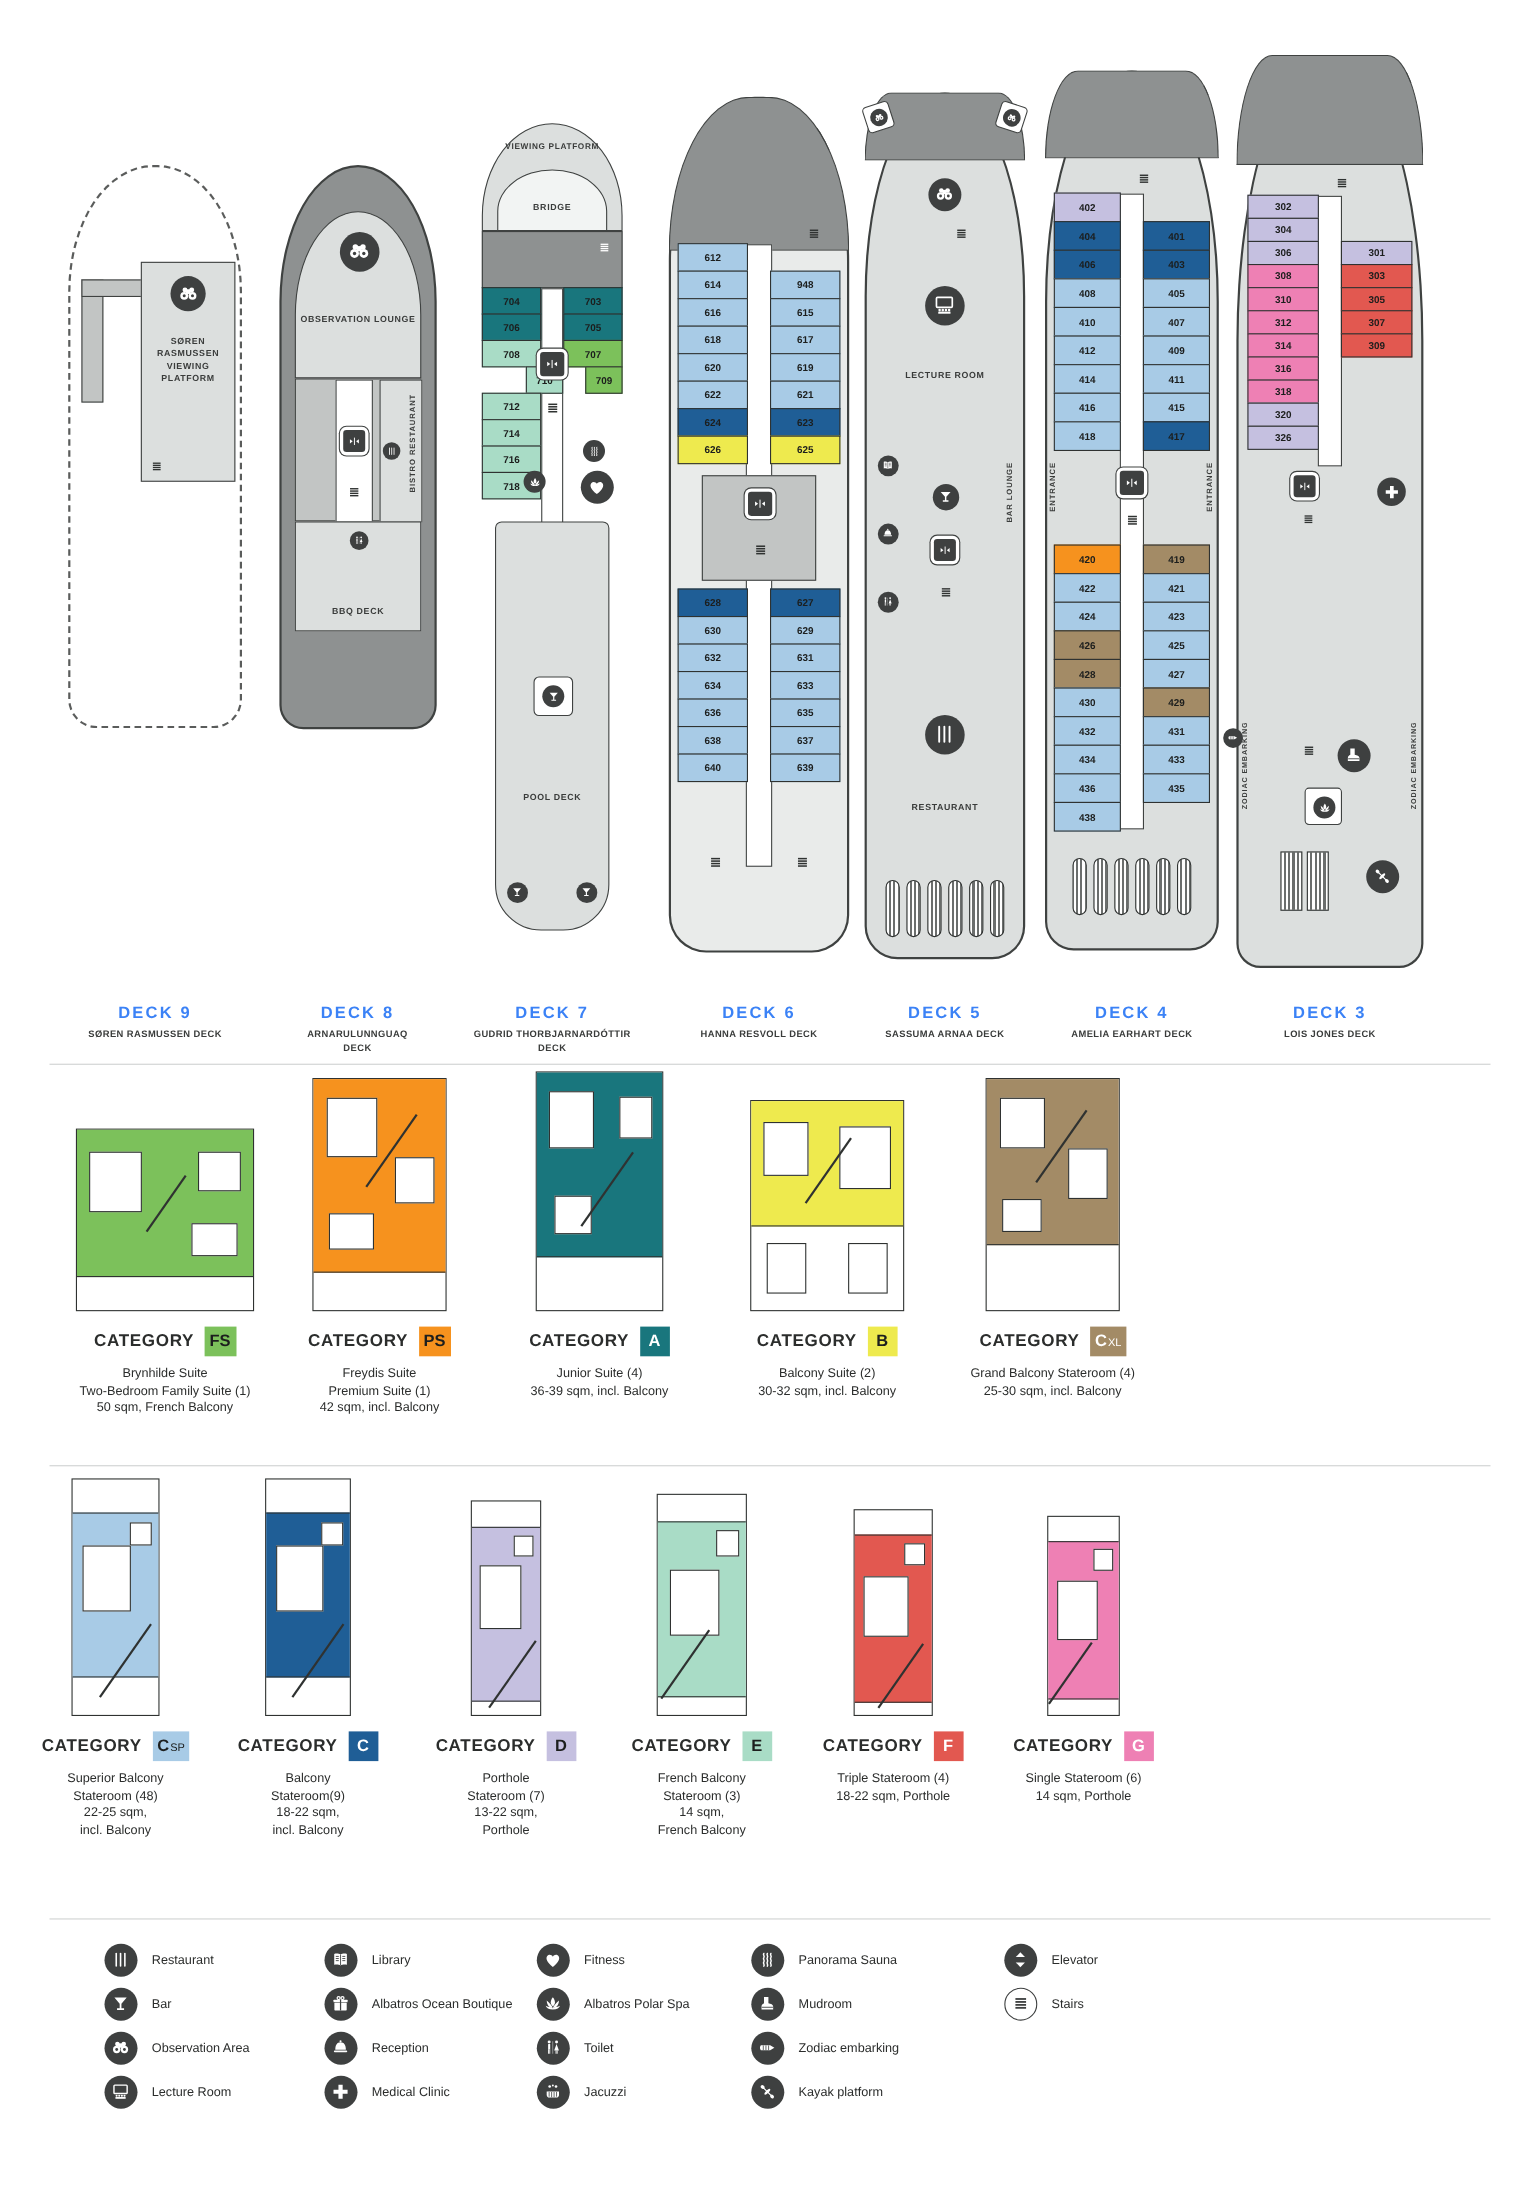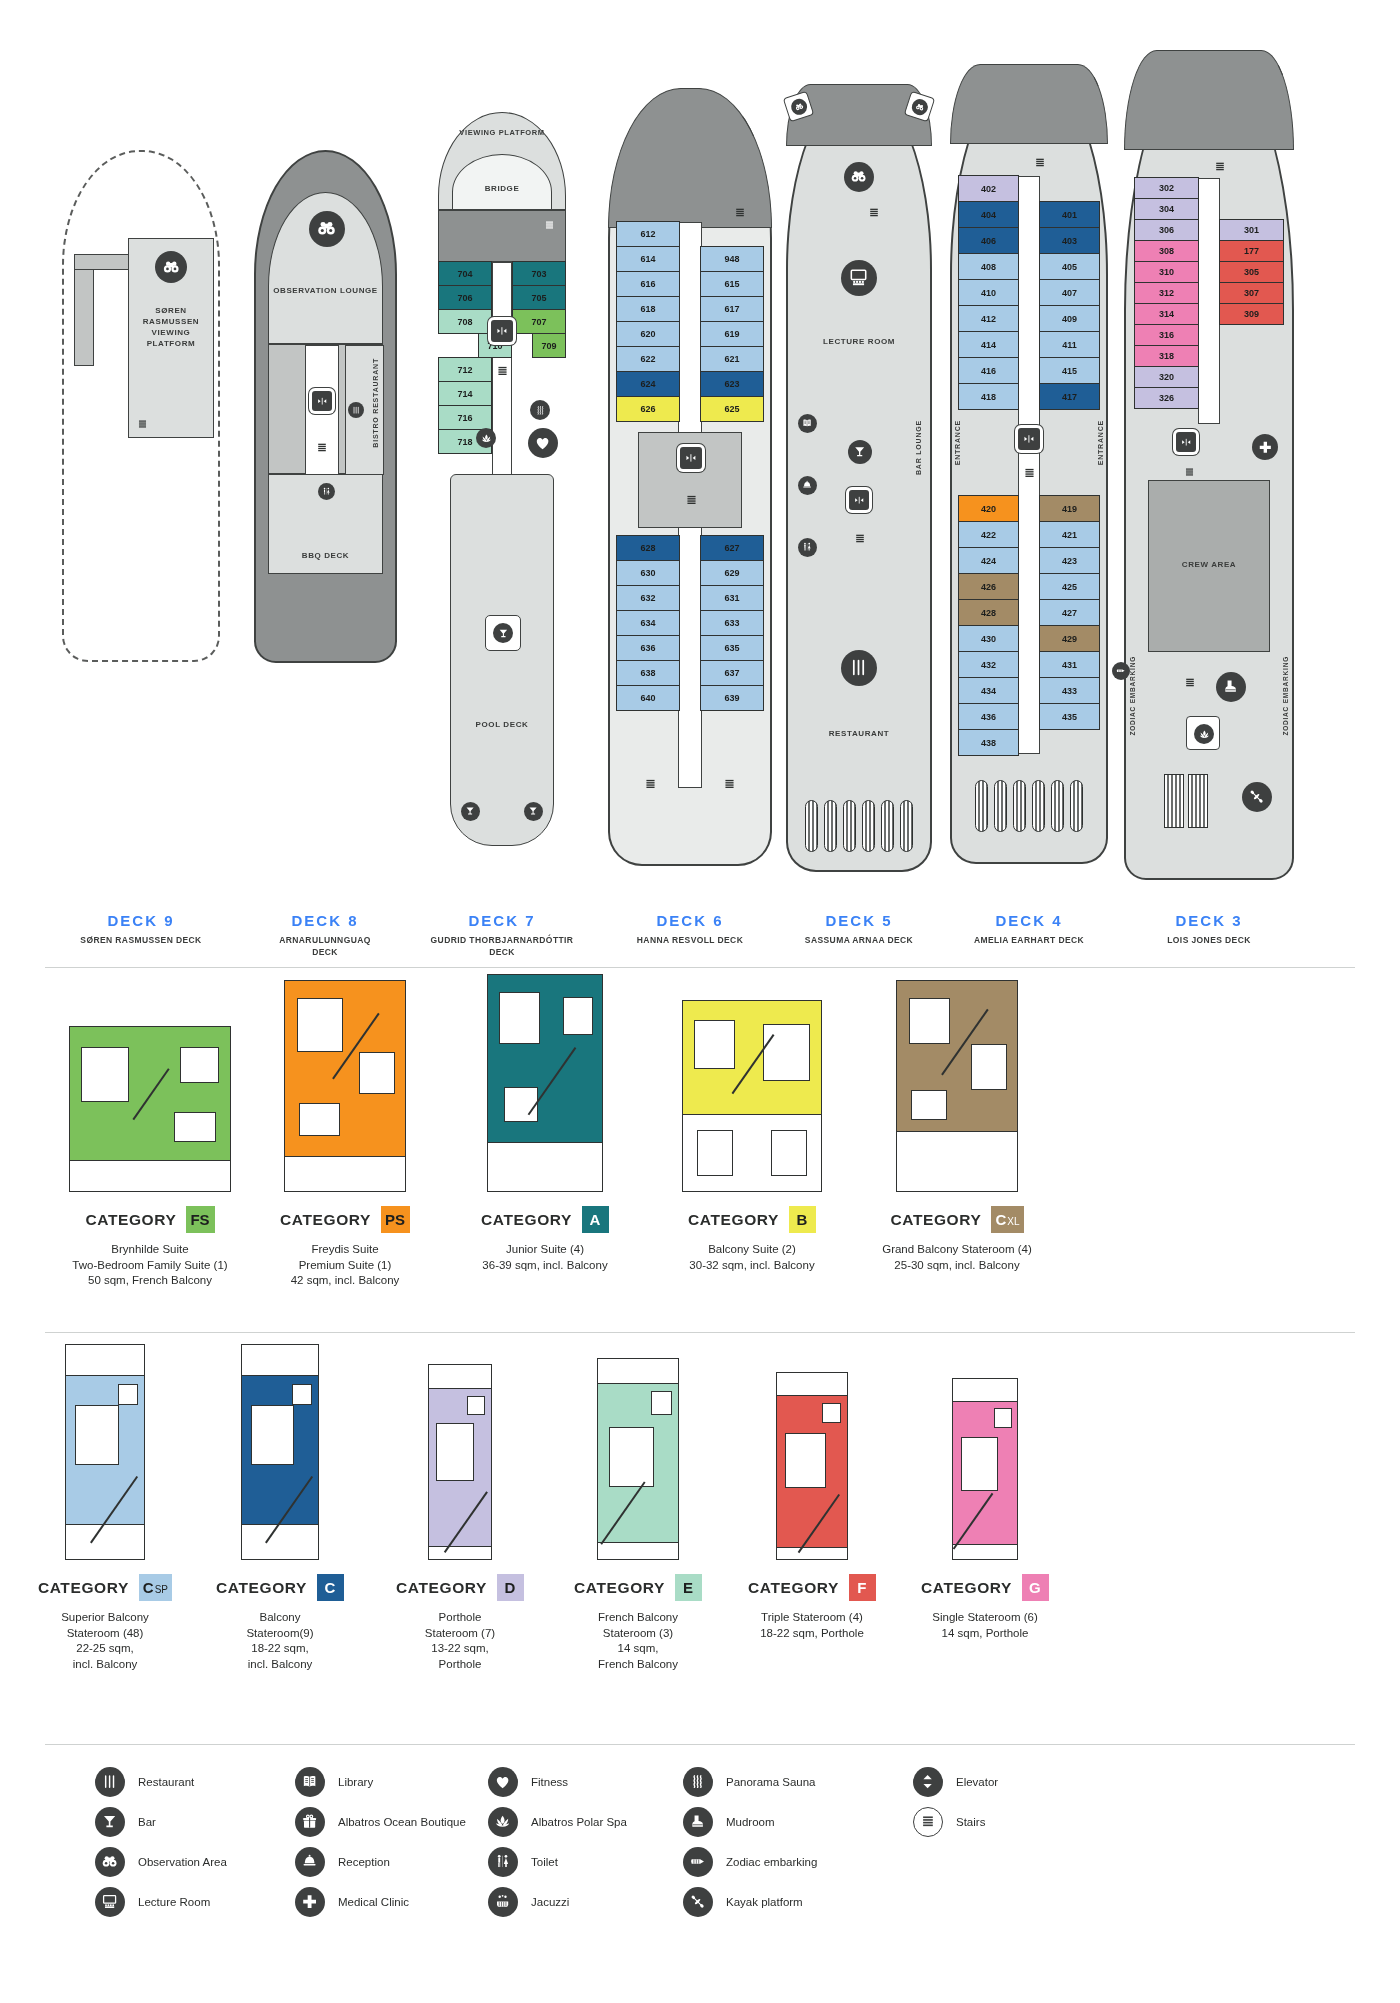--- a/index.html
+++ b/index.html
@@ -715,21 +715,21 @@
           <div class="rcell empty"></div>
         </div>
         <div class="rrow">
           <div class="rcell" style="background: rgb(197, 192, 224);">306</div>
           <div class="rcor"></div>
           <div class="rcell" style="background: rgb(197, 192, 224);">301</div>
         </div>
         <div class="rrow">
           <div class="rcell" style="background: rgb(238, 128, 180);">308</div>
           <div class="rcor"></div>
-          <div class="rcell" style="background: rgb(226, 88, 80);">177</div>
+          <div class="rcell" style="background: rgb(226, 88, 80);">303</div>
         </div>
         <div class="rrow">
           <div class="rcell" style="background: rgb(238, 128, 180);">310</div>
           <div class="rcor"></div>
           <div class="rcell" style="background: rgb(226, 88, 80);">305</div>
         </div>
         <div class="rrow">
           <div class="rcell" style="background: rgb(238, 128, 180);">312</div>
           <div class="rcor"></div>
           <div class="rcell" style="background: rgb(226, 88, 80);">307</div>
@@ -768,23 +768,20 @@
     <span class="glyph" style="left:58px;top:416px;width:15px;height:13px;">
         <svg viewBox="0 0 24 24">
           <use href="#sym-stairs"></use>
         </svg>
       </span>
     <span class="cir" style="right:16px;top:384px;width:26px;height:26px;">
         <svg viewBox="0 0 24 24">
           <use href="#sym-medical-clinic"></use>
         </svg>
       </span>
-    <div class="zone" style="left:24px;top:430px;width:122px;height:172px;background:#aaadac;">
-      <div class="zlabel" style="left:0;right:0;top:78px;">CREW AREA</div>
-    </div>
     <span class="vt" style="left:5px;top:606px;font-size:6.5px;">ZODIAC EMBARKING</span>
     <span class="vt" style="right:5px;top:606px;font-size:6.5px;">ZODIAC EMBARKING</span>
     <span class="cir" style="left:-12px;top:612px;width:18px;height:18px;">
         <svg viewBox="0 0 24 24">
           <use href="#sym-zodiac"></use>
         </svg>
       </span>
     <span class="glyph" style="left:58px;top:626px;width:16px;height:14px;">
         <svg viewBox="0 0 24 24">
           <use href="#sym-stairs"></use>

